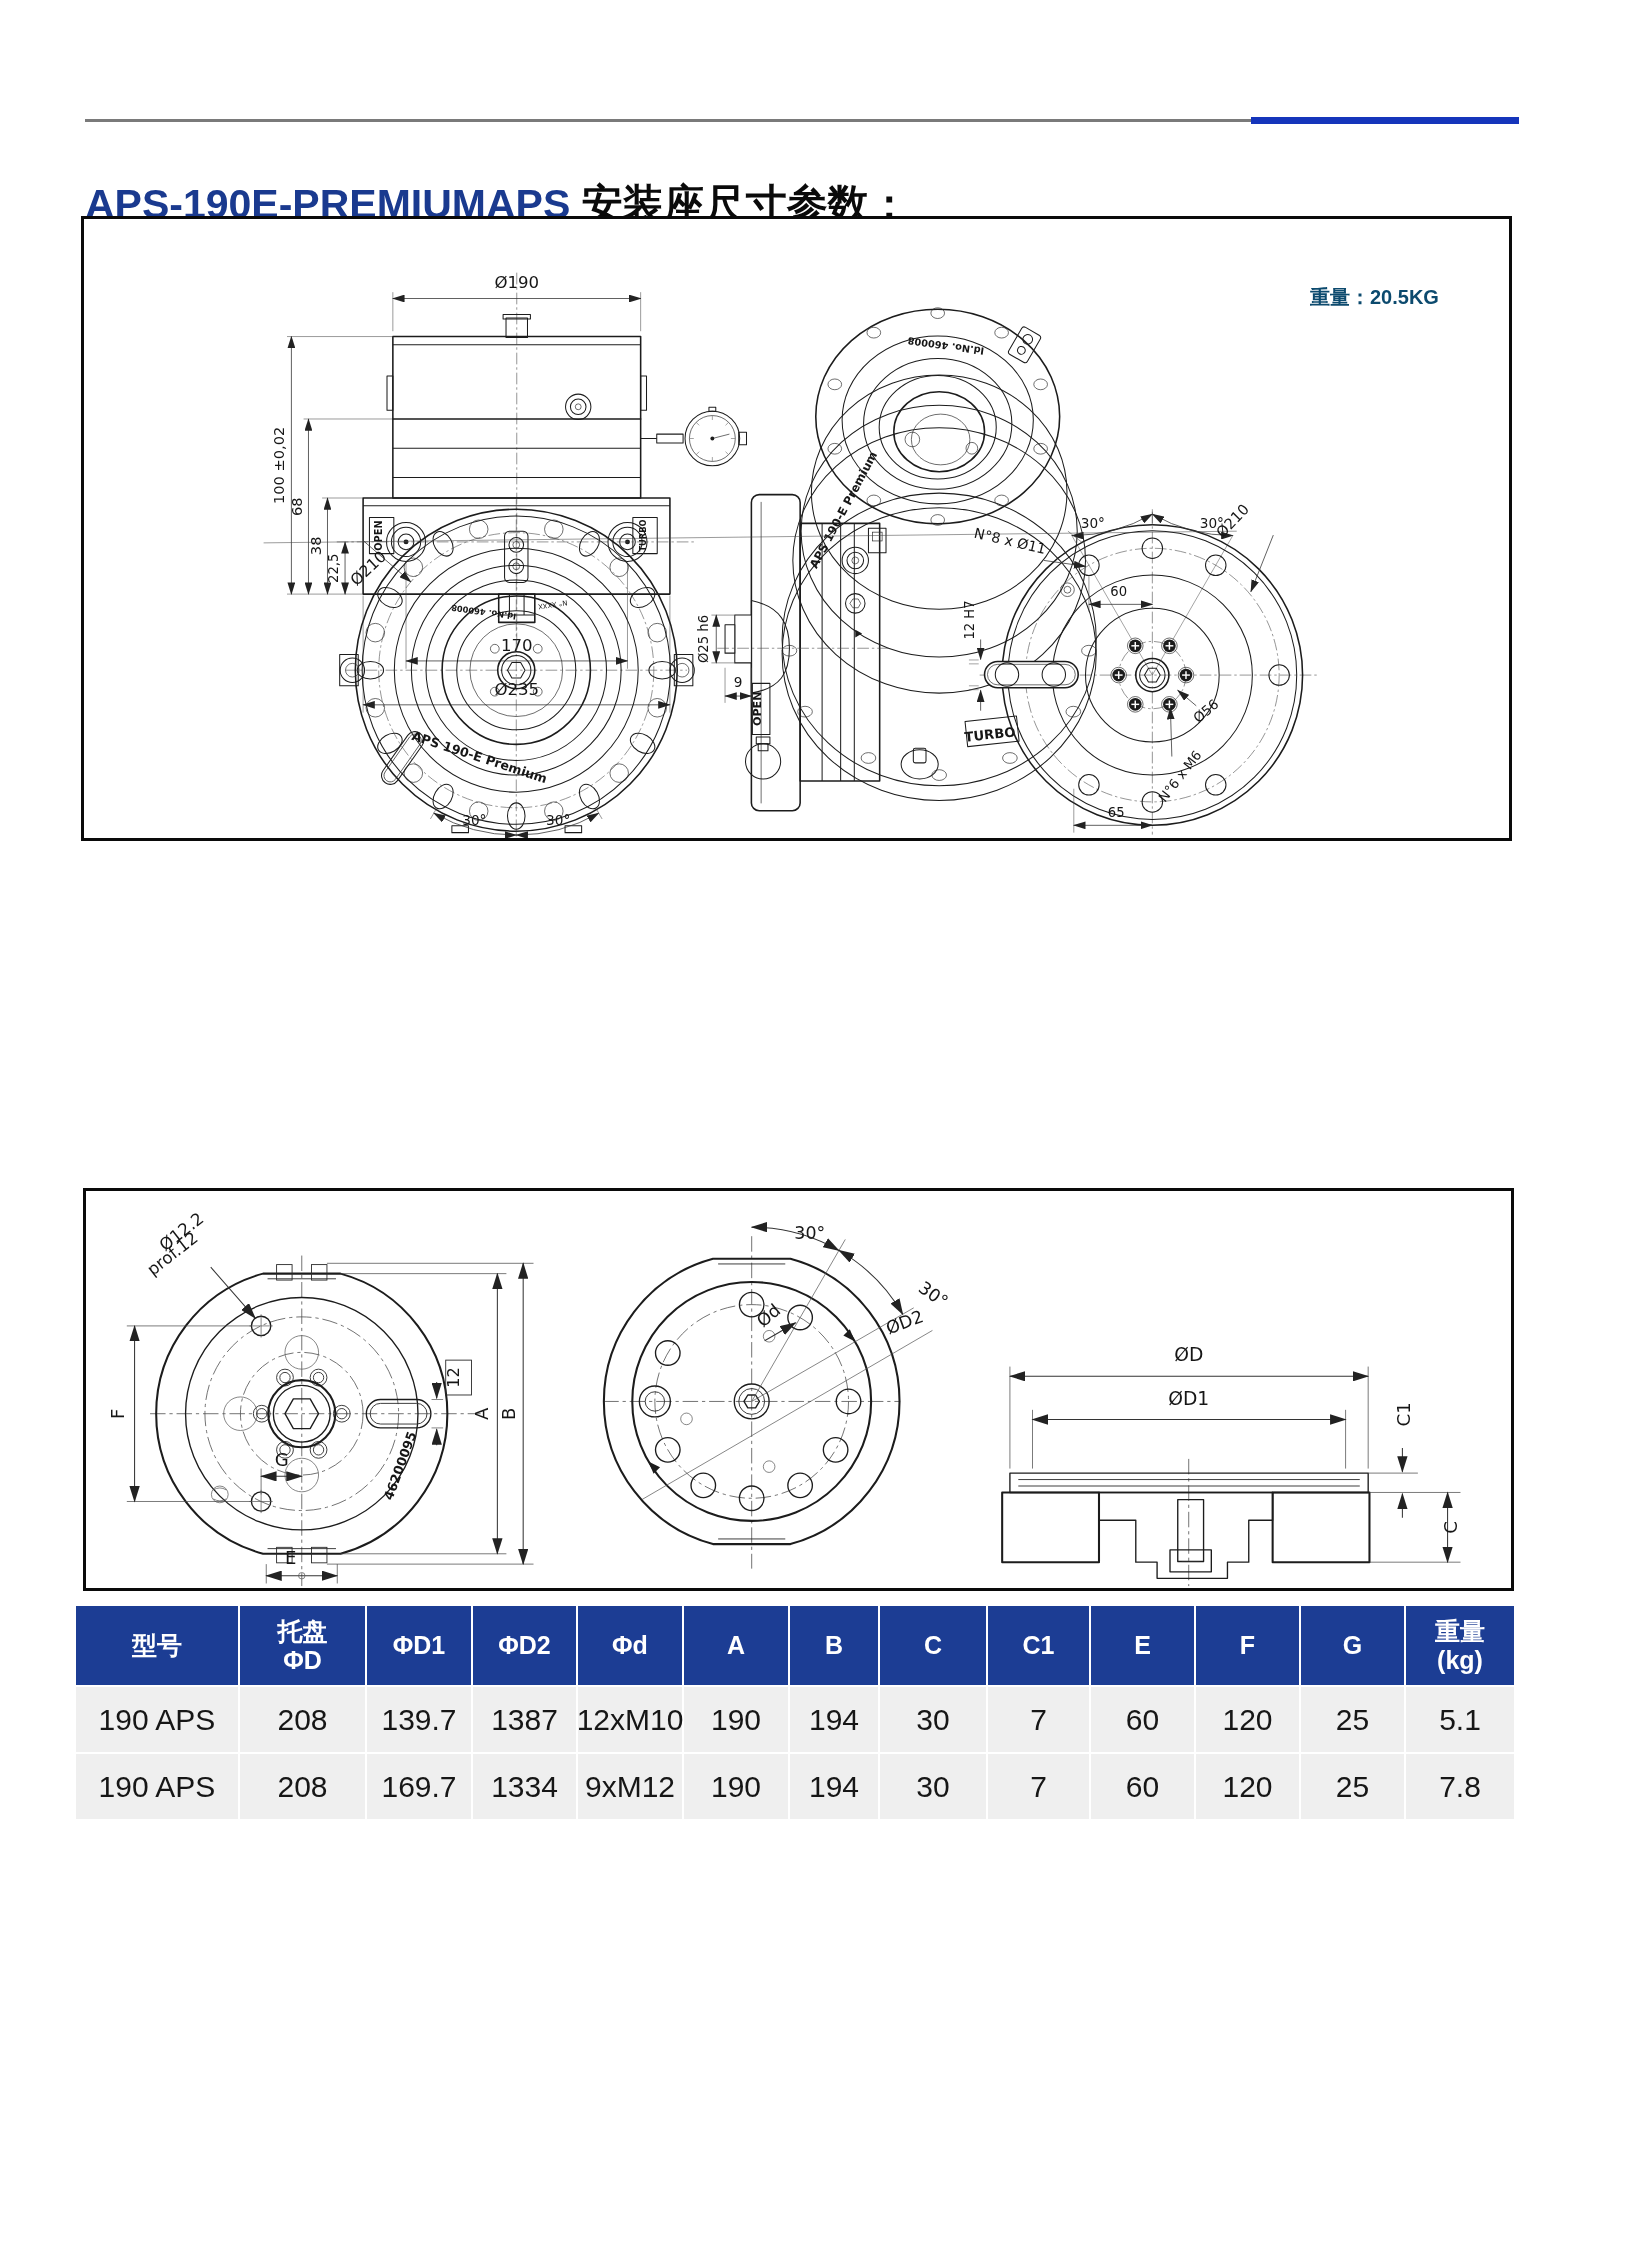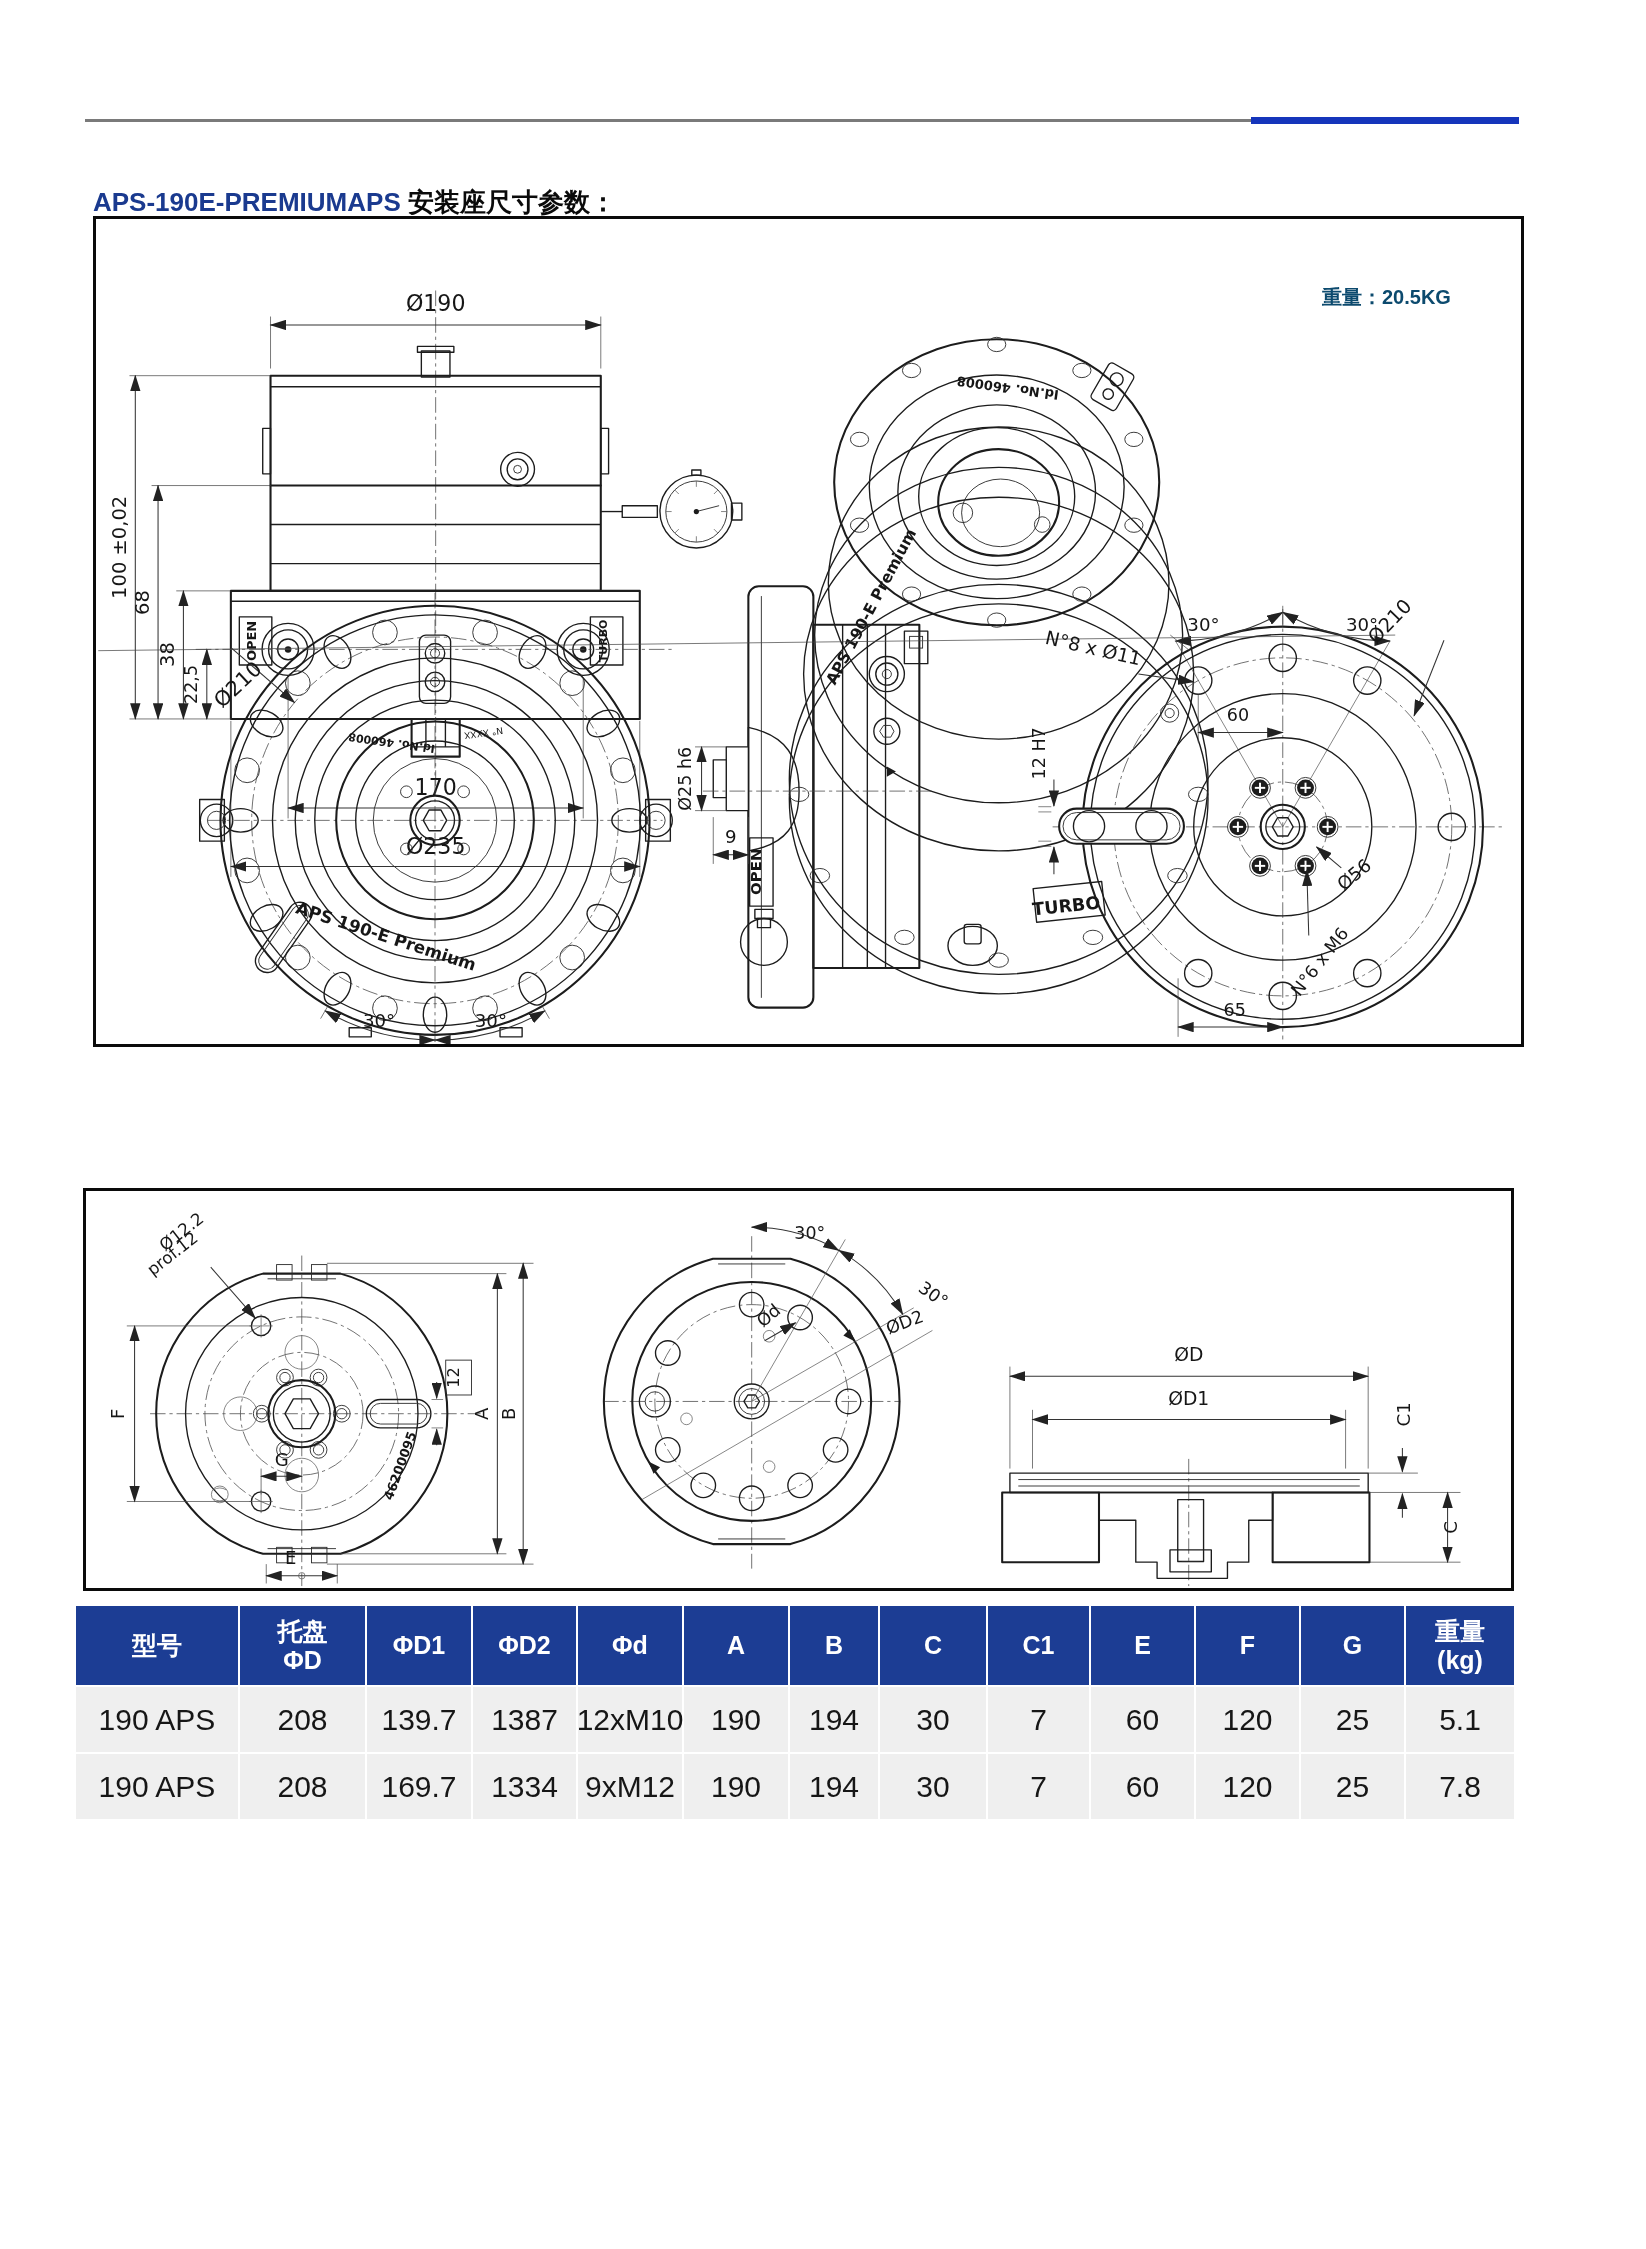--- a/index.html
+++ b/index.html
@@ -1,28 +1,28 @@
 <!DOCTYPE html>
 <html style="font-size:10.5px"><head>
 <meta charset="utf-8">
 <style>
   html,body{margin:0;padding:0;background:#fff;}
   .page{position:relative;width:1647px;height:2250px;background:#fff;overflow:hidden;
         font-family:"Liberation Sans","DejaVu Sans",sans-serif;}
   .rule-gray{position:absolute;left:85px;top:119px;width:1166px;height:3.3px;background:#7a7a7a;}
   .rule-blue{position:absolute;left:1251px;top:117px;width:268px;height:7.2px;background:#1535bb;}
-  h1.sec-title{position:absolute;margin:8px;font-size:26px;font-weight:bold;letter-spacing:0;
+  h1.sec-title{position:absolute;margin:0;font-size:41px;font-weight:bold;letter-spacing:0;
                font-family:"Liberation Sans","DejaVu Sans",sans-serif;white-space:nowrap;}
   #title1{left:85px;top:177px;}
   #title2{left:85px;top:1145px;}
   .t-model{color:#1a3a8f;}
   #title1 .t-rest{color:#0a0a0a;}
   #title2 .t-rest{color:#1a3a8f;}
   .dbox{position:absolute;border:3.3px solid #0a0a0a;box-sizing:border-box;background:#fff;}
-  #box1{left:93px;top:216px;width:1431px;height:831px;padding-left:19px;}
+  #box1{left:81px;top:216px;width:1431px;height:625px;padding-left:19px;}
   #box2{left:83px;top:1188px;width:1431px;height:403px;}
   .dbox svg{position:absolute;left:0;top:0;width:100%;height:100%;}
   .weight-note{position:absolute;left:1226px;top:65px;font-size:20px;font-weight:bold;color:#0c4a6e;white-space:nowrap;}
   
   .s3{stroke:#1c1c1c;stroke-width:3.2;fill:none;stroke-linejoin:round;stroke-linecap:round;}
   .s2{stroke:#1c1c1c;stroke-width:2.1;fill:none;stroke-linejoin:round;}
   .s1{stroke:#2a2a2a;stroke-width:1.4;fill:none;}
   .thn{stroke:#555;stroke-width:1.1;fill:none;}
   .cl{stroke:#4a4a4a;stroke-width:1.2;fill:none;stroke-dasharray:24 6 5 6;}
   .dim{stroke:#333;stroke-width:1.6;fill:none;marker-start:url(#as);marker-end:url(#ae);}

